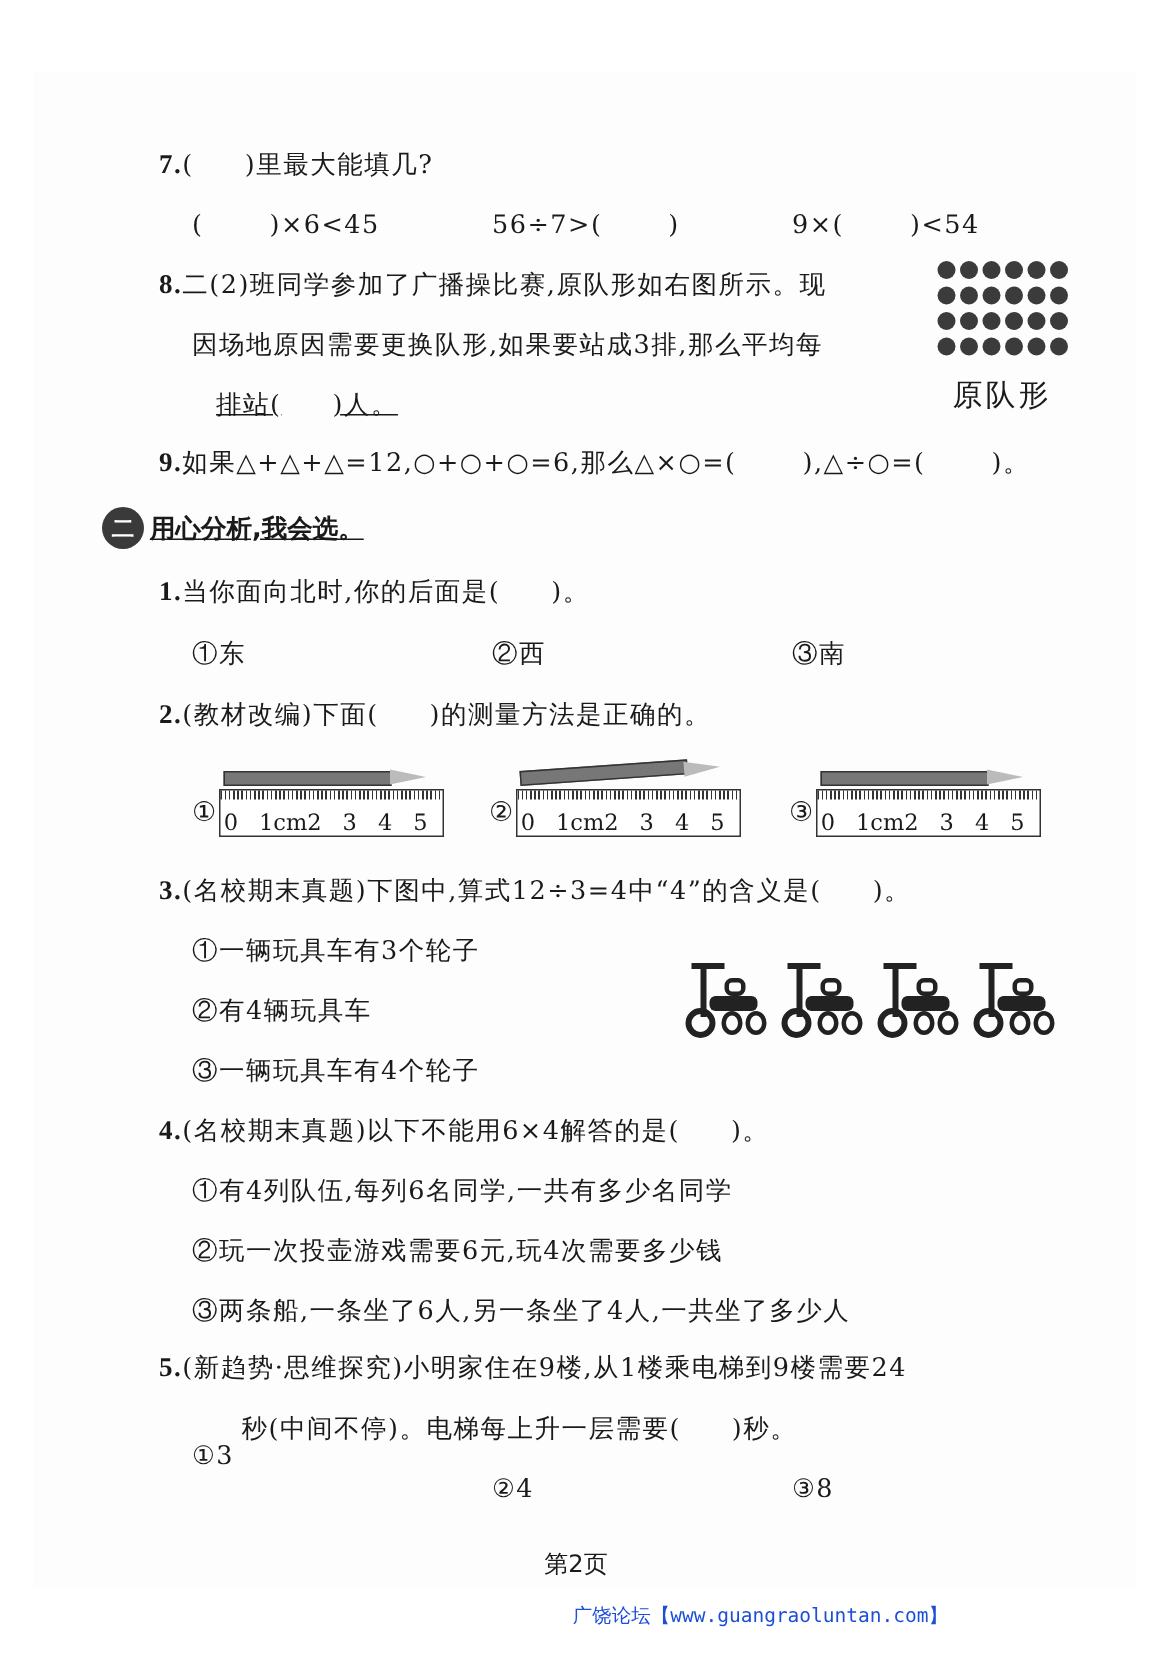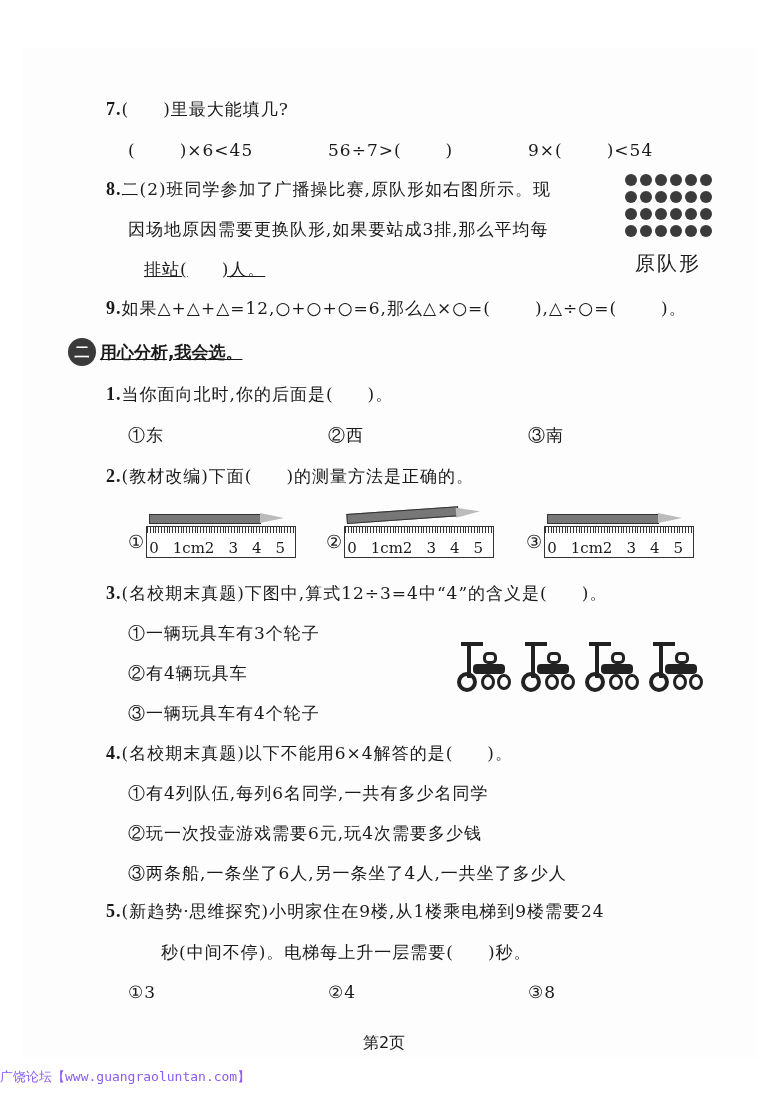--- a/index.html
+++ b/index.html
@@ -33,21 +33,21 @@
   .ruler-labels span { flex:none; }
   .trikes { position:absolute; left:455px; top:638px; display:flex; gap:6px; }
   .trike { width:58px; height:56px; position:relative; }
   .wheel-big { position:absolute; left:2px; bottom:2px; width:20px; height:20px; border:4px solid #222; border-radius:50%; box-sizing:border-box; }
   .wheel-s { position:absolute; bottom:4px; width:14px; height:16px; border:3px solid #222; border-radius:50%; box-sizing:border-box; }
   .frame { position:absolute; left:12px; top:6px; width:4px; height:34px; background:#222; }
   .handle { position:absolute; left:6px; top:4px; width:22px; height:4px; background:#222; }
   .body-t { position:absolute; left:18px; top:26px; width:32px; height:10px; background:#222; border-radius:4px; }
   .seat { position:absolute; left:28px; top:14px; width:14px; height:12px; border:3px solid #222; border-radius:5px; box-sizing:border-box; }
   .footer-page { position:absolute; left:0; width:768px; text-align:center; top:1033px; font-family:"DejaVu Sans",sans-serif; font-size:16px; }
-  .footer-water { position:absolute; left:0; width:632px; text-align:left; top:1068px; font-family:"DejaVu Sans Mono",monospace; font-size:13px; color:#8b5cf6; }
+  .footer-water { position:absolute; left:0; width:632px; text-align:right; top:1068px; font-family:"DejaVu Sans Mono",monospace; font-size:13px; color:#1d4ed8; }
 </style>
 </head>
 <body>
 
 <div class="page"></div>
 
 <div class="line" style="left:106px;top:98px;">
   <span class="num">7.</span><span>(</span><span class="blank"></span><span>)里最大能填几?</span>
 </div>
 <div class="line" style="left:128px;top:140px;">
@@ -218,18 +218,18 @@
 <div class="line" style="left:128px;top:782px;">①有4列队伍,每列6名同学,一共有多少名同学</div>
 <div class="line" style="left:128px;top:822px;">②玩一次投壶游戏需要6元,玩4次需要多少钱</div>
 <div class="line" style="left:128px;top:862px;">③两条船,一条坐了6人,另一条坐了4人,一共坐了多少人</div>
 
 <div class="line" style="left:106px;top:900px;">
   <span class="num">5.</span><span>(新趋势·思维探究)小明家住在9楼,从1楼乘电梯到9楼需要24</span>
 </div>
 <div class="line" style="left:128px;top:941px;margin-left:33px;">
   <span>秒(中间不停)。电梯每上升一层需要(</span><span class="blank"></span><span>)秒。</span>
 </div>
-<div class="line" style="left:128px;top:982px;text-align:center;">①3</div>
+<div class="line" style="left:128px;top:960px;text-align:center;">①3</div>
 <div class="line" style="left:328px;top:982px;">②4</div>
 <div class="line" style="left:528px;top:982px;">③8</div>
 
 <div class="footer-page">第2页</div>
 <div class="footer-water">广饶论坛【www.guangraoluntan.com】</div>
 
 </body></html>

